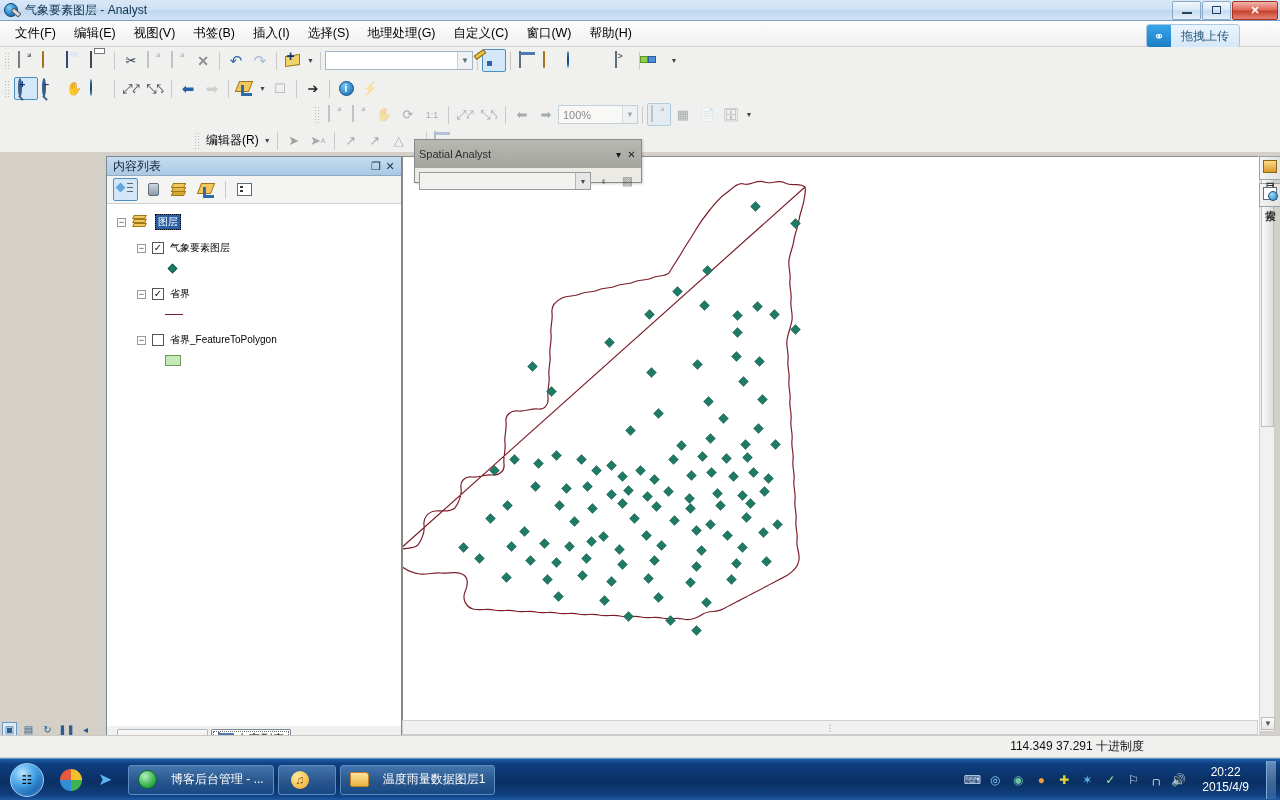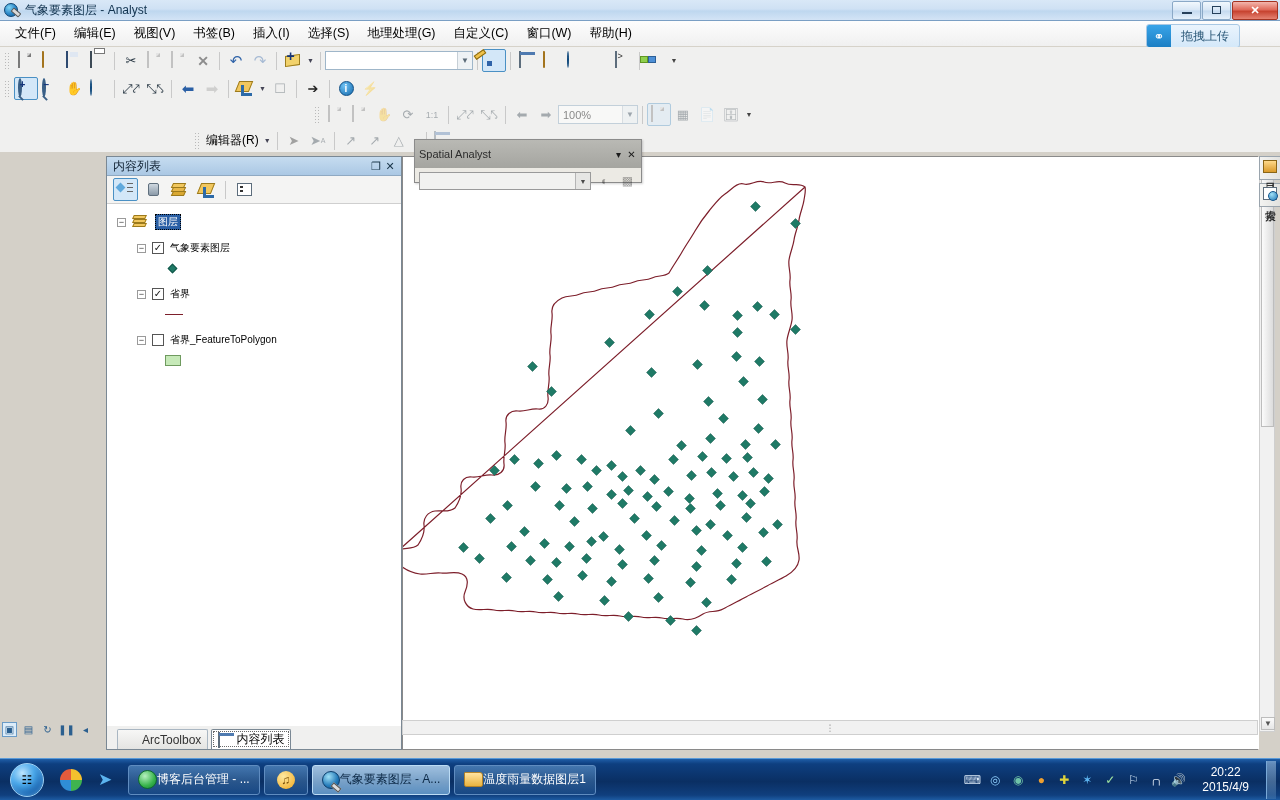--- a/index.html
+++ b/index.html
@@ -298,21 +298,21 @@
   .start .orb{
     width:34px;height:34px;border-radius:50%;
     background:radial-gradient(circle at 35% 28%, #bfe6ff 0%, #49a6e8 38%, #1761ad 70%, #0b3a72 100%);
     border:1px solid #9fd2f5; box-shadow:0 0 6px rgba(120,200,255,.65) inset;
     display:flex;align-items:center;justify-content:center;
   }
   .qlaunch{display:flex;align-items:center;gap:8px;margin:0 10px 0 6px;flex:none;}
   .ql{width:26px;height:26px;display:flex;align-items:center;justify-content:center;}
   .tasks{display:flex;align-items:center;gap:4px;flex:none;}
   .task{
-    height:30px; display:flex;align-items:center;gap:0;padding:0 9px;
+    height:30px; display:flex;align-items:center;gap:14px;padding:0 9px;
     border:1px solid #5f8cc0; border-radius:3px;
     background:linear-gradient(180deg,rgba(120,175,225,.5),rgba(30,80,140,.55));
     color:#fff; font-size:12px; max-width:190px; white-space:nowrap; overflow:hidden;
   }
   .task.active{
     background:linear-gradient(180deg,rgba(200,228,250,.78),rgba(120,175,220,.72));
     border-color:#bcdcf5; color:#0d2a47;
   }
   .task-ic{width:18px;height:18px;flex:none;display:flex;align-items:center;justify-content:center;}
   .tray{ margin-left:auto; display:flex; align-items:center; gap:7px; padding-right:4px;}
@@ -1069,20 +1069,23 @@
     <div class="rtab">
       <span class="rt-ic rt-cat"></span>
       <span class="rl">目录</span>
     </div>
     <div class="rtab">
       <span class="rt-ic rt-srch"></span>
       <span class="rl">搜索</span>
     </div>
   </div>
 
+  <div class="statusbar">
+    <div class="coords">114.349  37.291  十进制度</div>
+  </div>
 
   <div class="taskbar">
     <div class="start">
       <div class="orb">☷</div>
     </div>
     <div class="qlaunch">
       <div class="ql">
         <span style="display:block;width:22px;height:22px;border-radius:50%;
           background:conic-gradient(#f4c12e 0 25%, #3fb34f 0 50%, #2f8ed6 0 75%, #e45b3c 0 100%);"></span>
       </div>
@@ -1092,24 +1095,20 @@
     </div>
 
     <div class="tasks">
       <div class="task">
         <span class="task-ic ie-ic"></span>
         <span>博客后台管理 - ...</span>
       </div>
       <div class="task" style="padding:0 12px;">
         <span class="task-ic" style="border-radius:50%;background:radial-gradient(circle at 35% 30%,#ffe9a0,#f0a81e);color:#7a4e06;font-size:12px;">♫</span>
         <span></span>
-      </div>
-      <div class="task active">
-        <span class="task-ic globe-sm"></span>
-        <span>气象要素图层 - A...</span>
       </div>
       <div class="task">
         <span class="task-ic fld-ic"></span>
         <span>温度雨量数据图层1</span>
       </div>
     </div>
 
     <div class="tray">
       <span class="tr-ic" style="color:#dbe9f7;">⌨</span>
       <span class="tr-ic" style="color:#8fd0ff;">◎</span>

